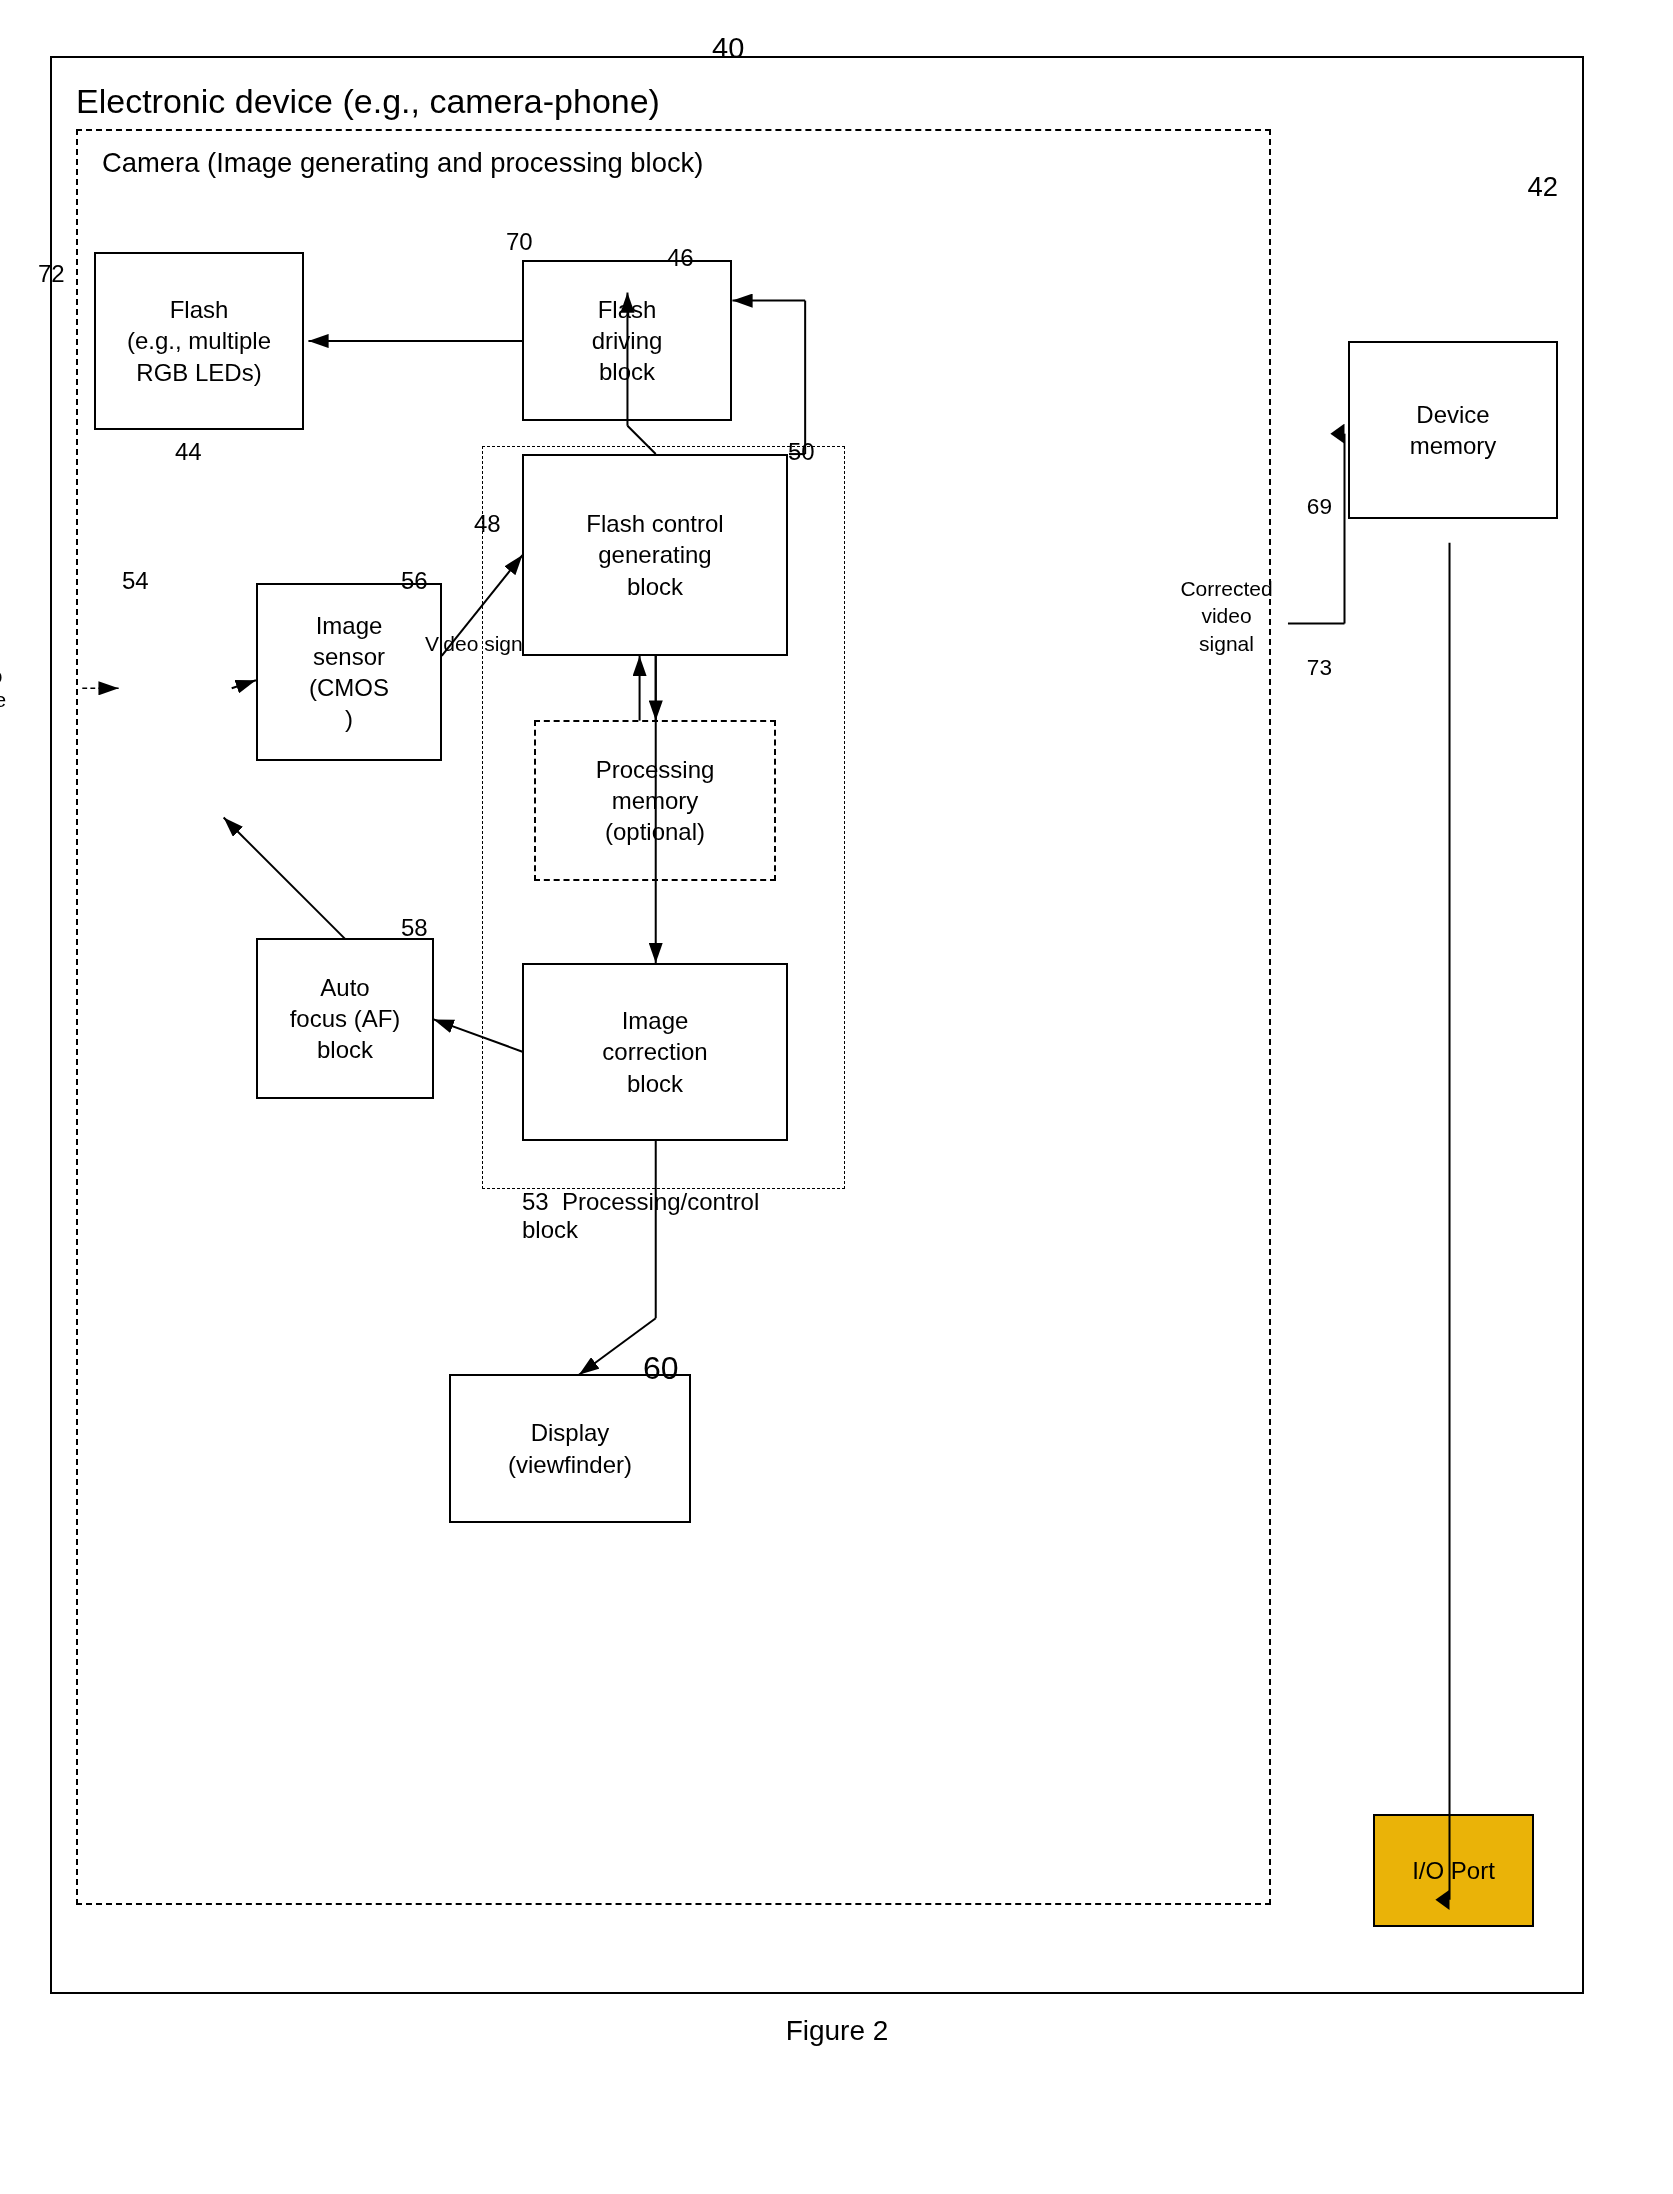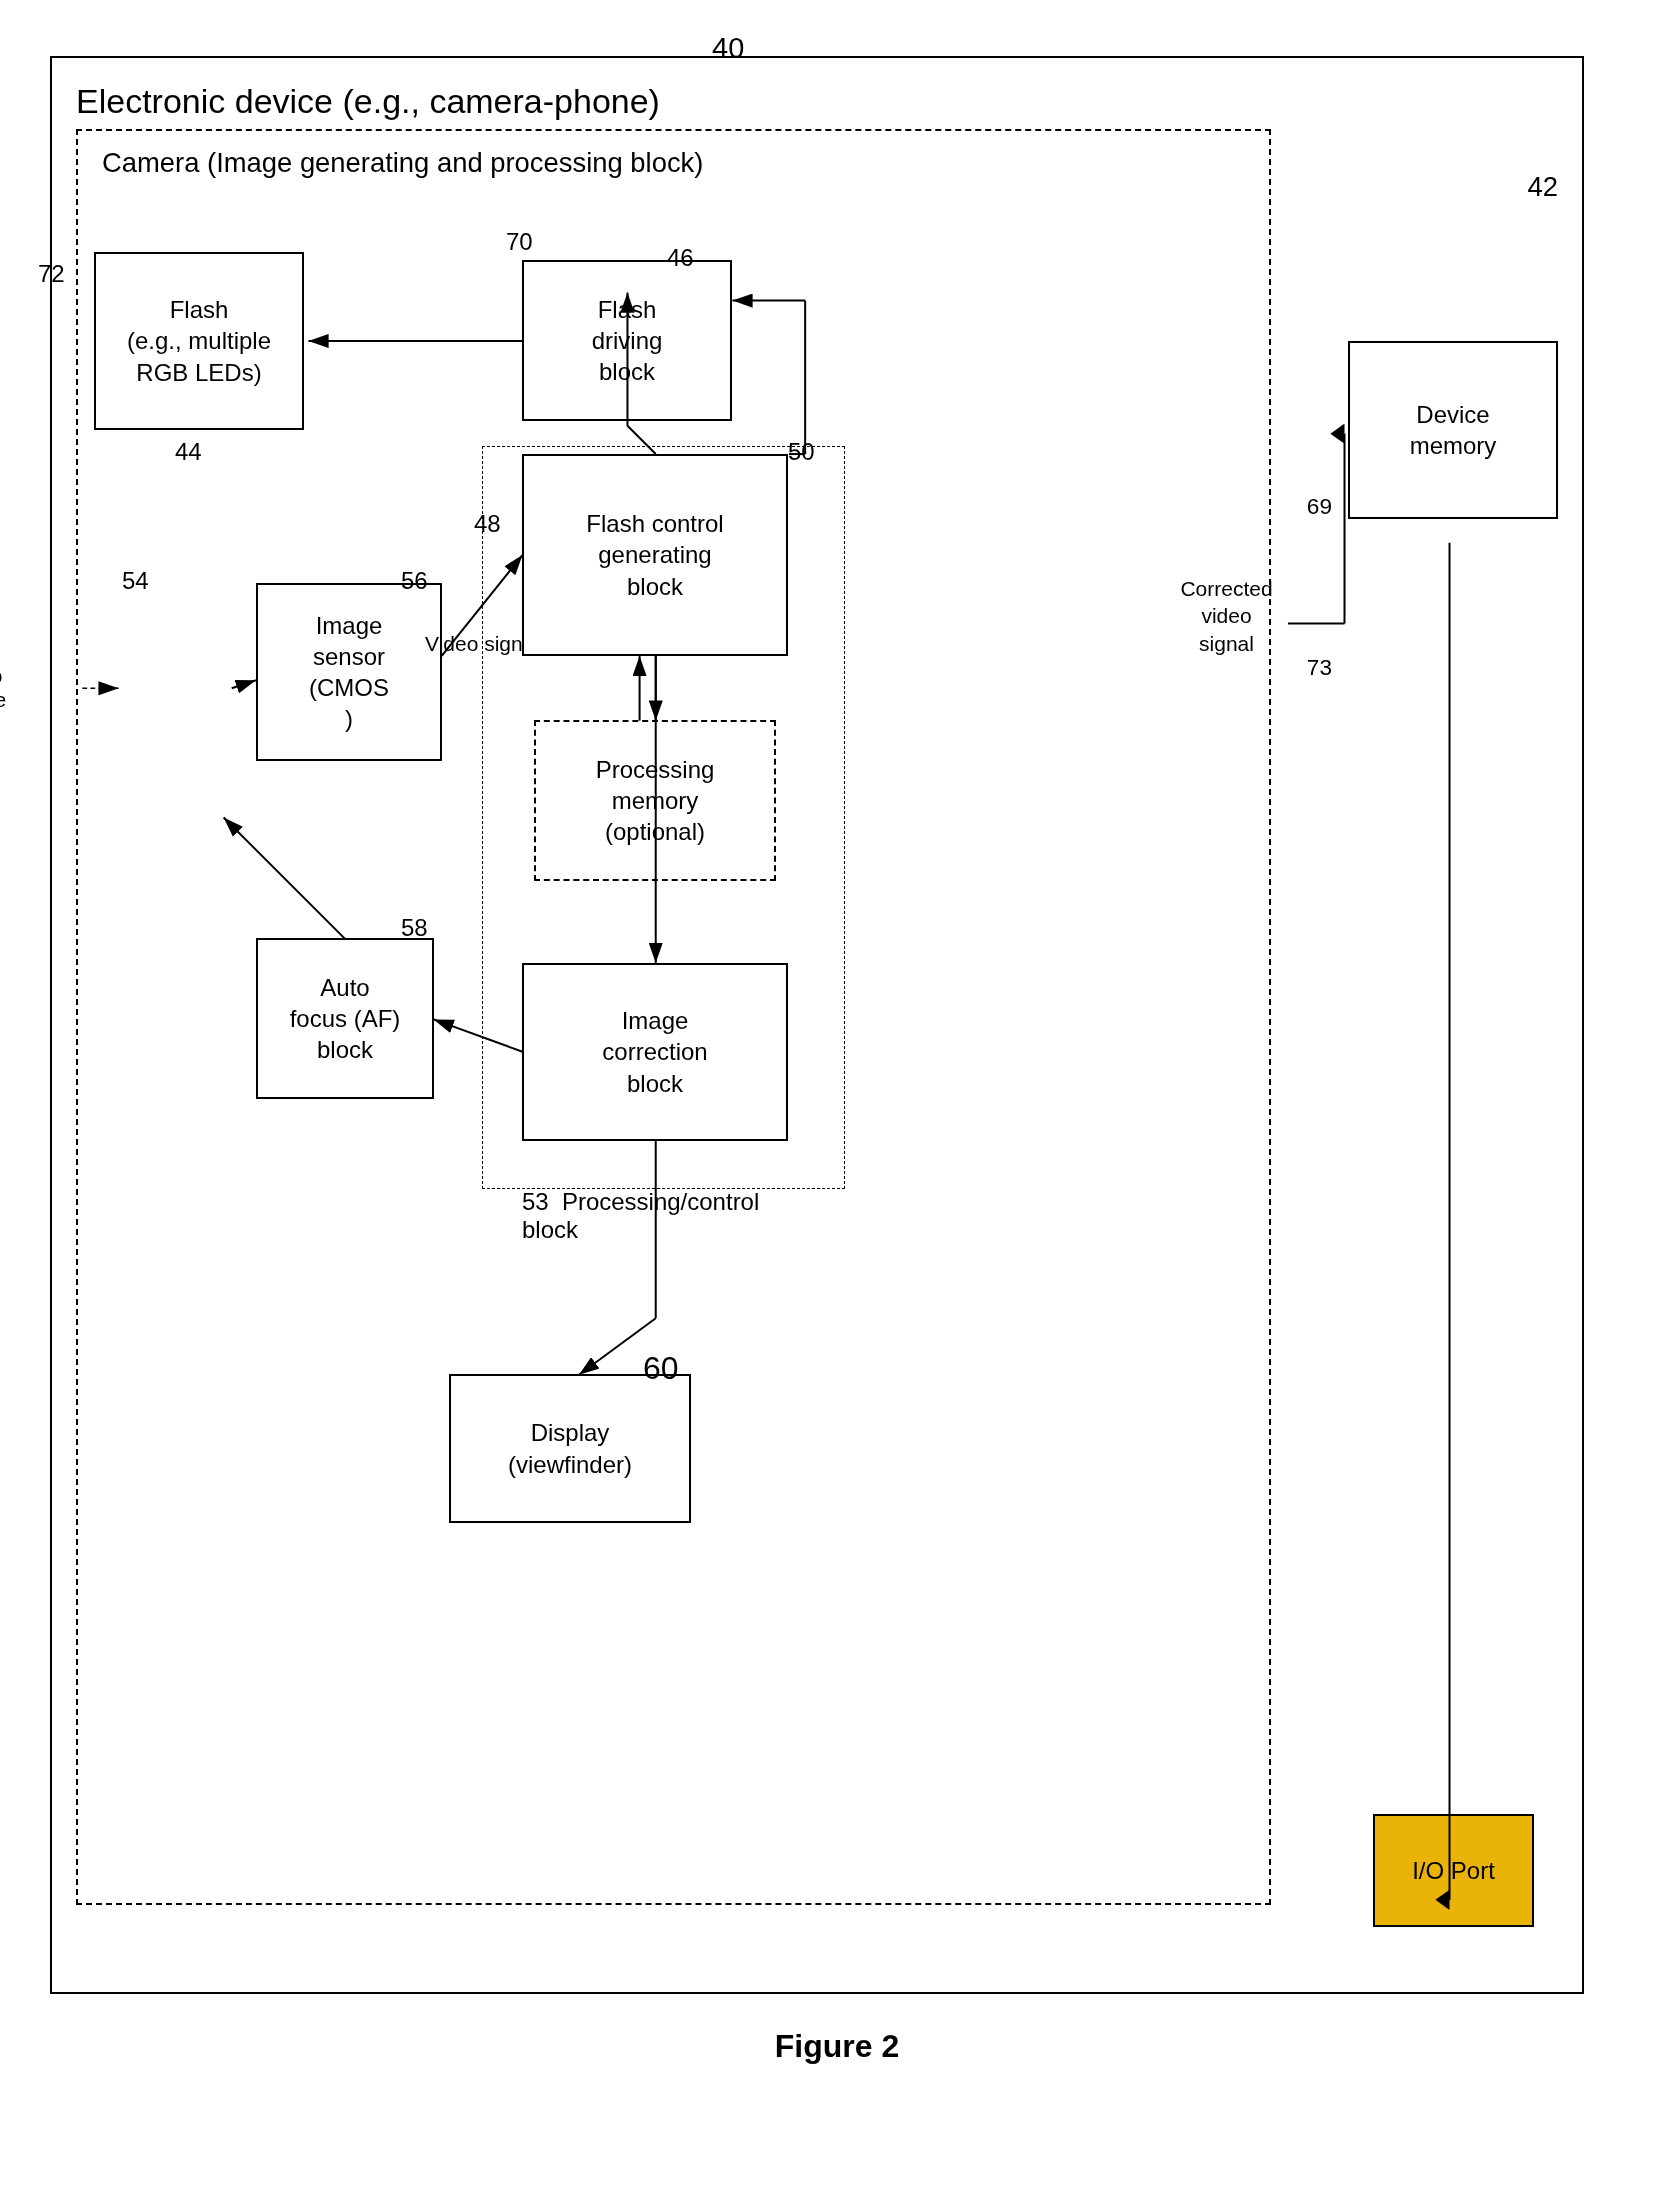--- a/index.html
+++ b/index.html
@@ -272,23 +272,23 @@
     .arrows-svg {
       position: absolute;
       top: 0;
       left: 0;
       width: 100%;
       height: 100%;
       pointer-events: none;
       overflow: visible;
     }
     .figure-caption {
-      font-size: 32px;
-      font-weight: bold;
-      margin-top: 34px;
+      font-size: 28px;
+      font-weight: normal;
+      margin-top: 21px;
       text-align: center;
     }
     
     .processing-control-box {
       position: absolute;
       border: 1.6px dashed #000;
       top: 315px;
       left: 404px;
       width: 363px;
       height: 743px;

